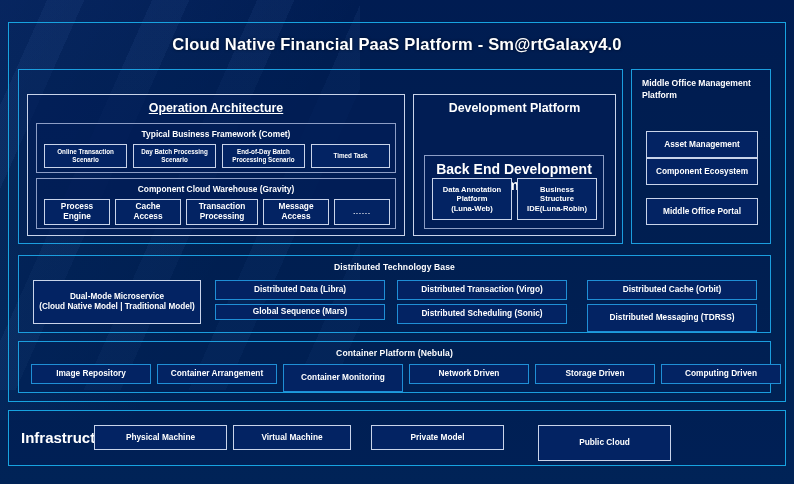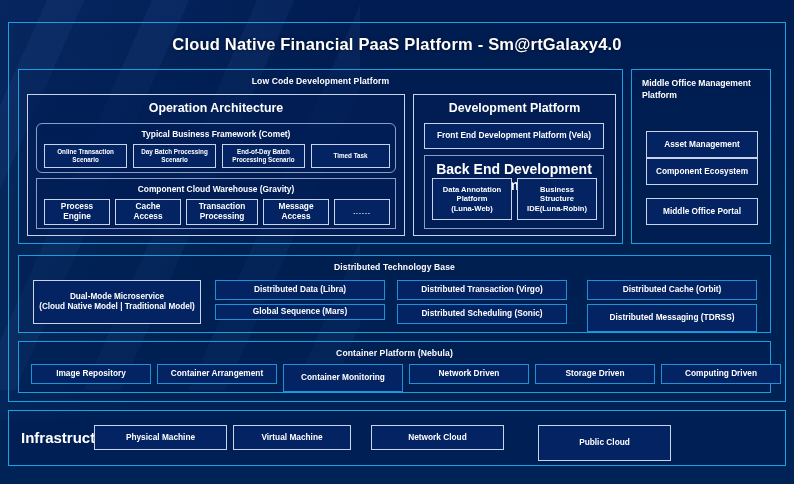--- a/index.html
+++ b/index.html
@@ -154,26 +154,25 @@
 </head>
 <body>
 
 <div id="page">
 
   <div class="outer-frame layer">
 
     <div class="main-title">Cloud Native Financial PaaS Platform - Sm@rtGalaxy4.0</div>
 
     <div class="panel" style="left:9px; top:46px; width:605px; height:175px;">
-      <div class="panel-title">Low Code Development Platform</div>
 
       <div class="subpanel" style="left:8px; top:24px; width:378px; height:142px; border-color:#c9d4ea;">
-        <div class="subpanel-title lg" style="font-size:12.4px; padding-top:6px;">Operation Architecture</div>
-
-        <div class="subpanel" style="left:8px; top:28px; width:360px; height:50px;border-radius:6px;">
+        <div class="subpanel-title lg" style="font-size:12.4px; padding-top:6px;text-decoration:underline;">Operation Architecture</div>
+
+        <div class="subpanel" style="left:8px; top:28px; width:360px; height:50px;">
           <div class="subpanel-title">Typical Business Framework (Comet)</div>
           <div class="chip sm multi" style="left:7px; top:20px; width:83px; height:24px;">Online Transaction
 Scenario</div>
           <div class="chip sm multi" style="left:96px; top:20px; width:83px; height:24px;">Day Batch Processing
 Scenario</div>
           <div class="chip sm multi" style="left:185px; top:20px; width:83px; height:24px;">End-of-Day Batch
 Processing Scenario</div>
           <div class="chip sm multi" style="left:274px; top:20px; width:79px; height:24px;">Timed Task</div>
         </div>
 
@@ -187,21 +186,20 @@
 Processing</div>
           <div class="chip md multi" style="left:226px; top:20px; width:66px; height:26px;">Message
 Access</div>
           <div class="chip dots" style="left:297px; top:20px; width:56px; height:26px;">......</div>
         </div>
       </div>
 
       <div class="subpanel" style="left:394px; top:24px; width:203px; height:142px; border-color:#c9d4ea;">
         <div class="subpanel-title lg" style="font-size:12.4px; padding-top:6px;">Development Platform</div>
 
-        <div class="chip md" style="left:10px; top:28px; width:180px; height:26px; border-color:#c9d4ea;">Front End Development Platform (Vela)</div>
 
         <div class="subpanel" style="left:10px; top:60px; width:180px; height:74px;">
           <div class="subpanel-title" style="font-size:14px;">Back End Development Platform (Luna)</div>
           <div class="chip sm multi" style="left:7px; top:22px; width:80px; height:42px; font-size:7.6px;">Data Annotation
 Platform
 (Luna-Web)</div>
           <div class="chip sm multi" style="left:92px; top:22px; width:80px; height:42px; font-size:7.6px;">Business
 Structure
 IDE(Luna-Robin)</div>
         </div>
@@ -239,17 +237,17 @@
       <div class="chip md chip-blue" style="left:516px; top:22px; width:120px; height:20px;">Storage Driven</div>
       <div class="chip md chip-blue" style="left:642px; top:22px; width:120px; height:20px;">Computing Driven</div>
     </div>
 
   </div>
 
   <div class="infra-bar layer">
     <div class="infra-label">Infrastructure</div>
     <div class="chip md" style="left:85px; top:14px; width:133px; height:25px; border-color:#c9d4ea;">Physical Machine</div>
     <div class="chip md" style="left:224px; top:14px; width:118px; height:25px; border-color:#c9d4ea;">Virtual Machine</div>
-    <div class="chip md" style="left:362px; top:14px; width:133px; height:25px; border-color:#c9d4ea;">Network Cloud</div>
+    <div class="chip md" style="left:362px; top:14px; width:133px; height:25px; border-color:#c9d4ea;">Private Model</div>
     <div class="chip md" style="left:529px; top:14px; width:133px; height:36px; border-color:#c9d4ea;">Public Cloud</div>
   </div>
 
 </div>
 
 </body></html>

